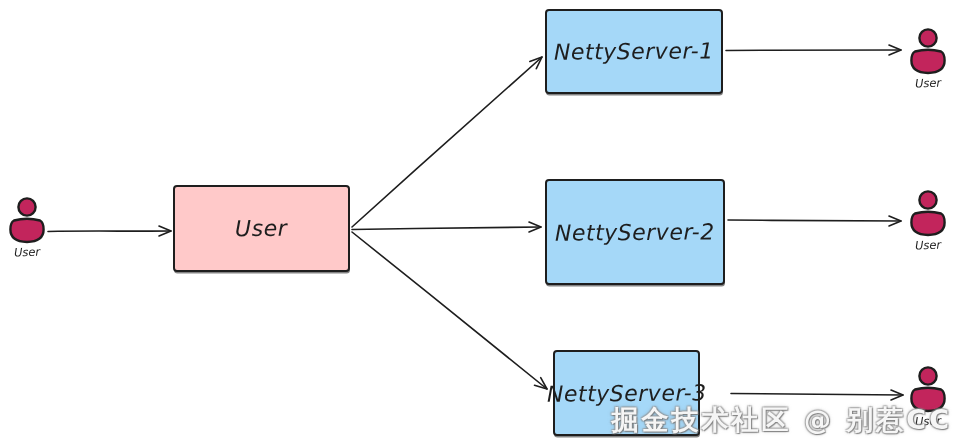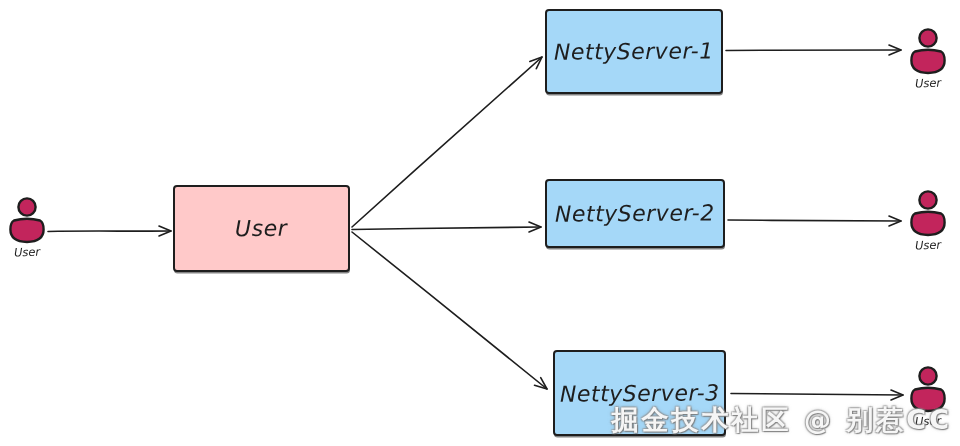--- a/index.html
+++ b/index.html
@@ -145,25 +145,25 @@
   </div>
 
   <div class="node nginx" style="left:173px; top:185px; width:177px; height:87px;">
     <span class="node-label">User</span>
   </div>
 
   <div class="node server" style="left:545px; top:9px; width:178px; height:85px;">
     <span class="node-label">NettyServer-1</span>
   </div>
 
-  <div class="node server" style="left:545px; top:179px; width:180px; height:69px;">
+  <div class="node server" style="left:545px; top:179px; width:180px; height:106px;">
     <span class="node-label">NettyServer-2</span>
   </div>
 
-  <div class="node server" style="left:553px; top:350px; width:173px; height:86px;align-items:center;">
+  <div class="node server" style="left:553px; top:350px; width:147px; height:86px;align-items:center;">
     <span class="node-label">NettyServer-3</span>
   </div>
 
   <div class="actor" style="left:906px; top:28px;">
     <svg class="user-svg" viewBox="0 0 40 47" aria-hidden="true">
       <circle class="head" cx="20" cy="10" r="8.6"></circle>
       <path class="body" d="M7,23.5 Q20,20 33,23.5 Q36.6,25.5 36.6,32.5 Q36.6,44.5 20,45 Q3.4,44.5 3.4,32.5 Q3.4,25.5 7,23.5 Z"></path>
     </svg>
     <div class="actor-label">User</div>
   </div>

